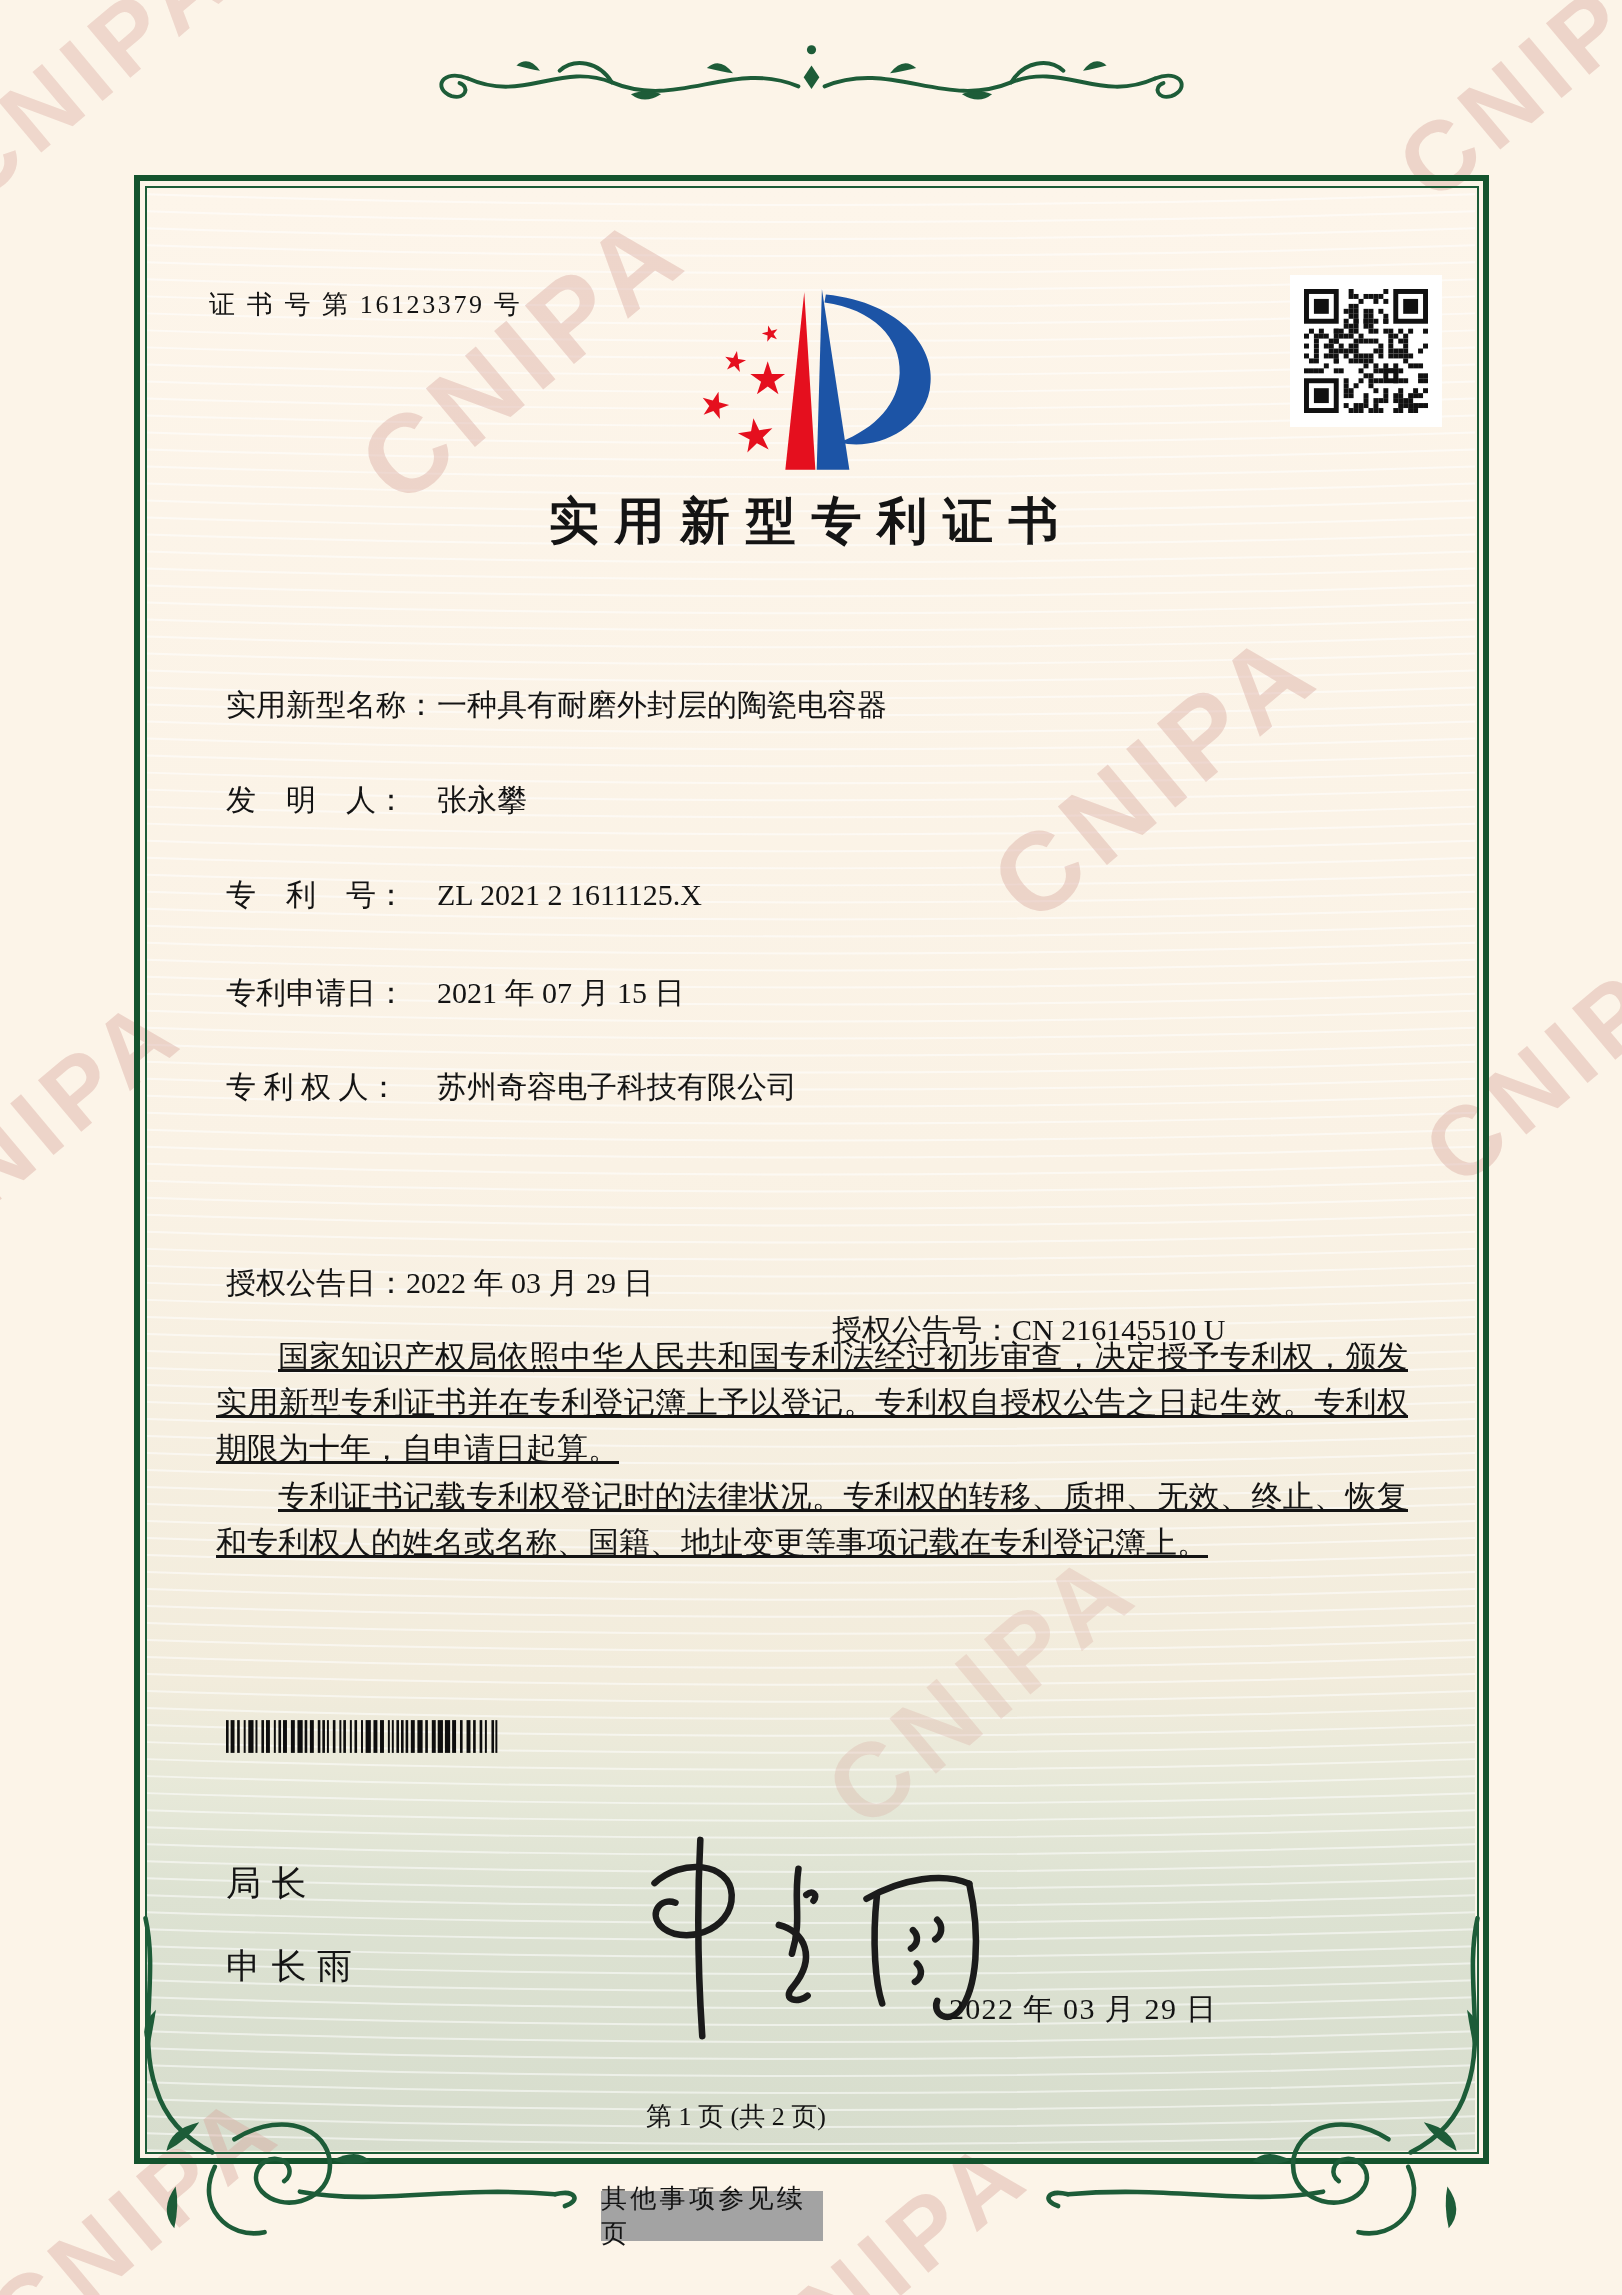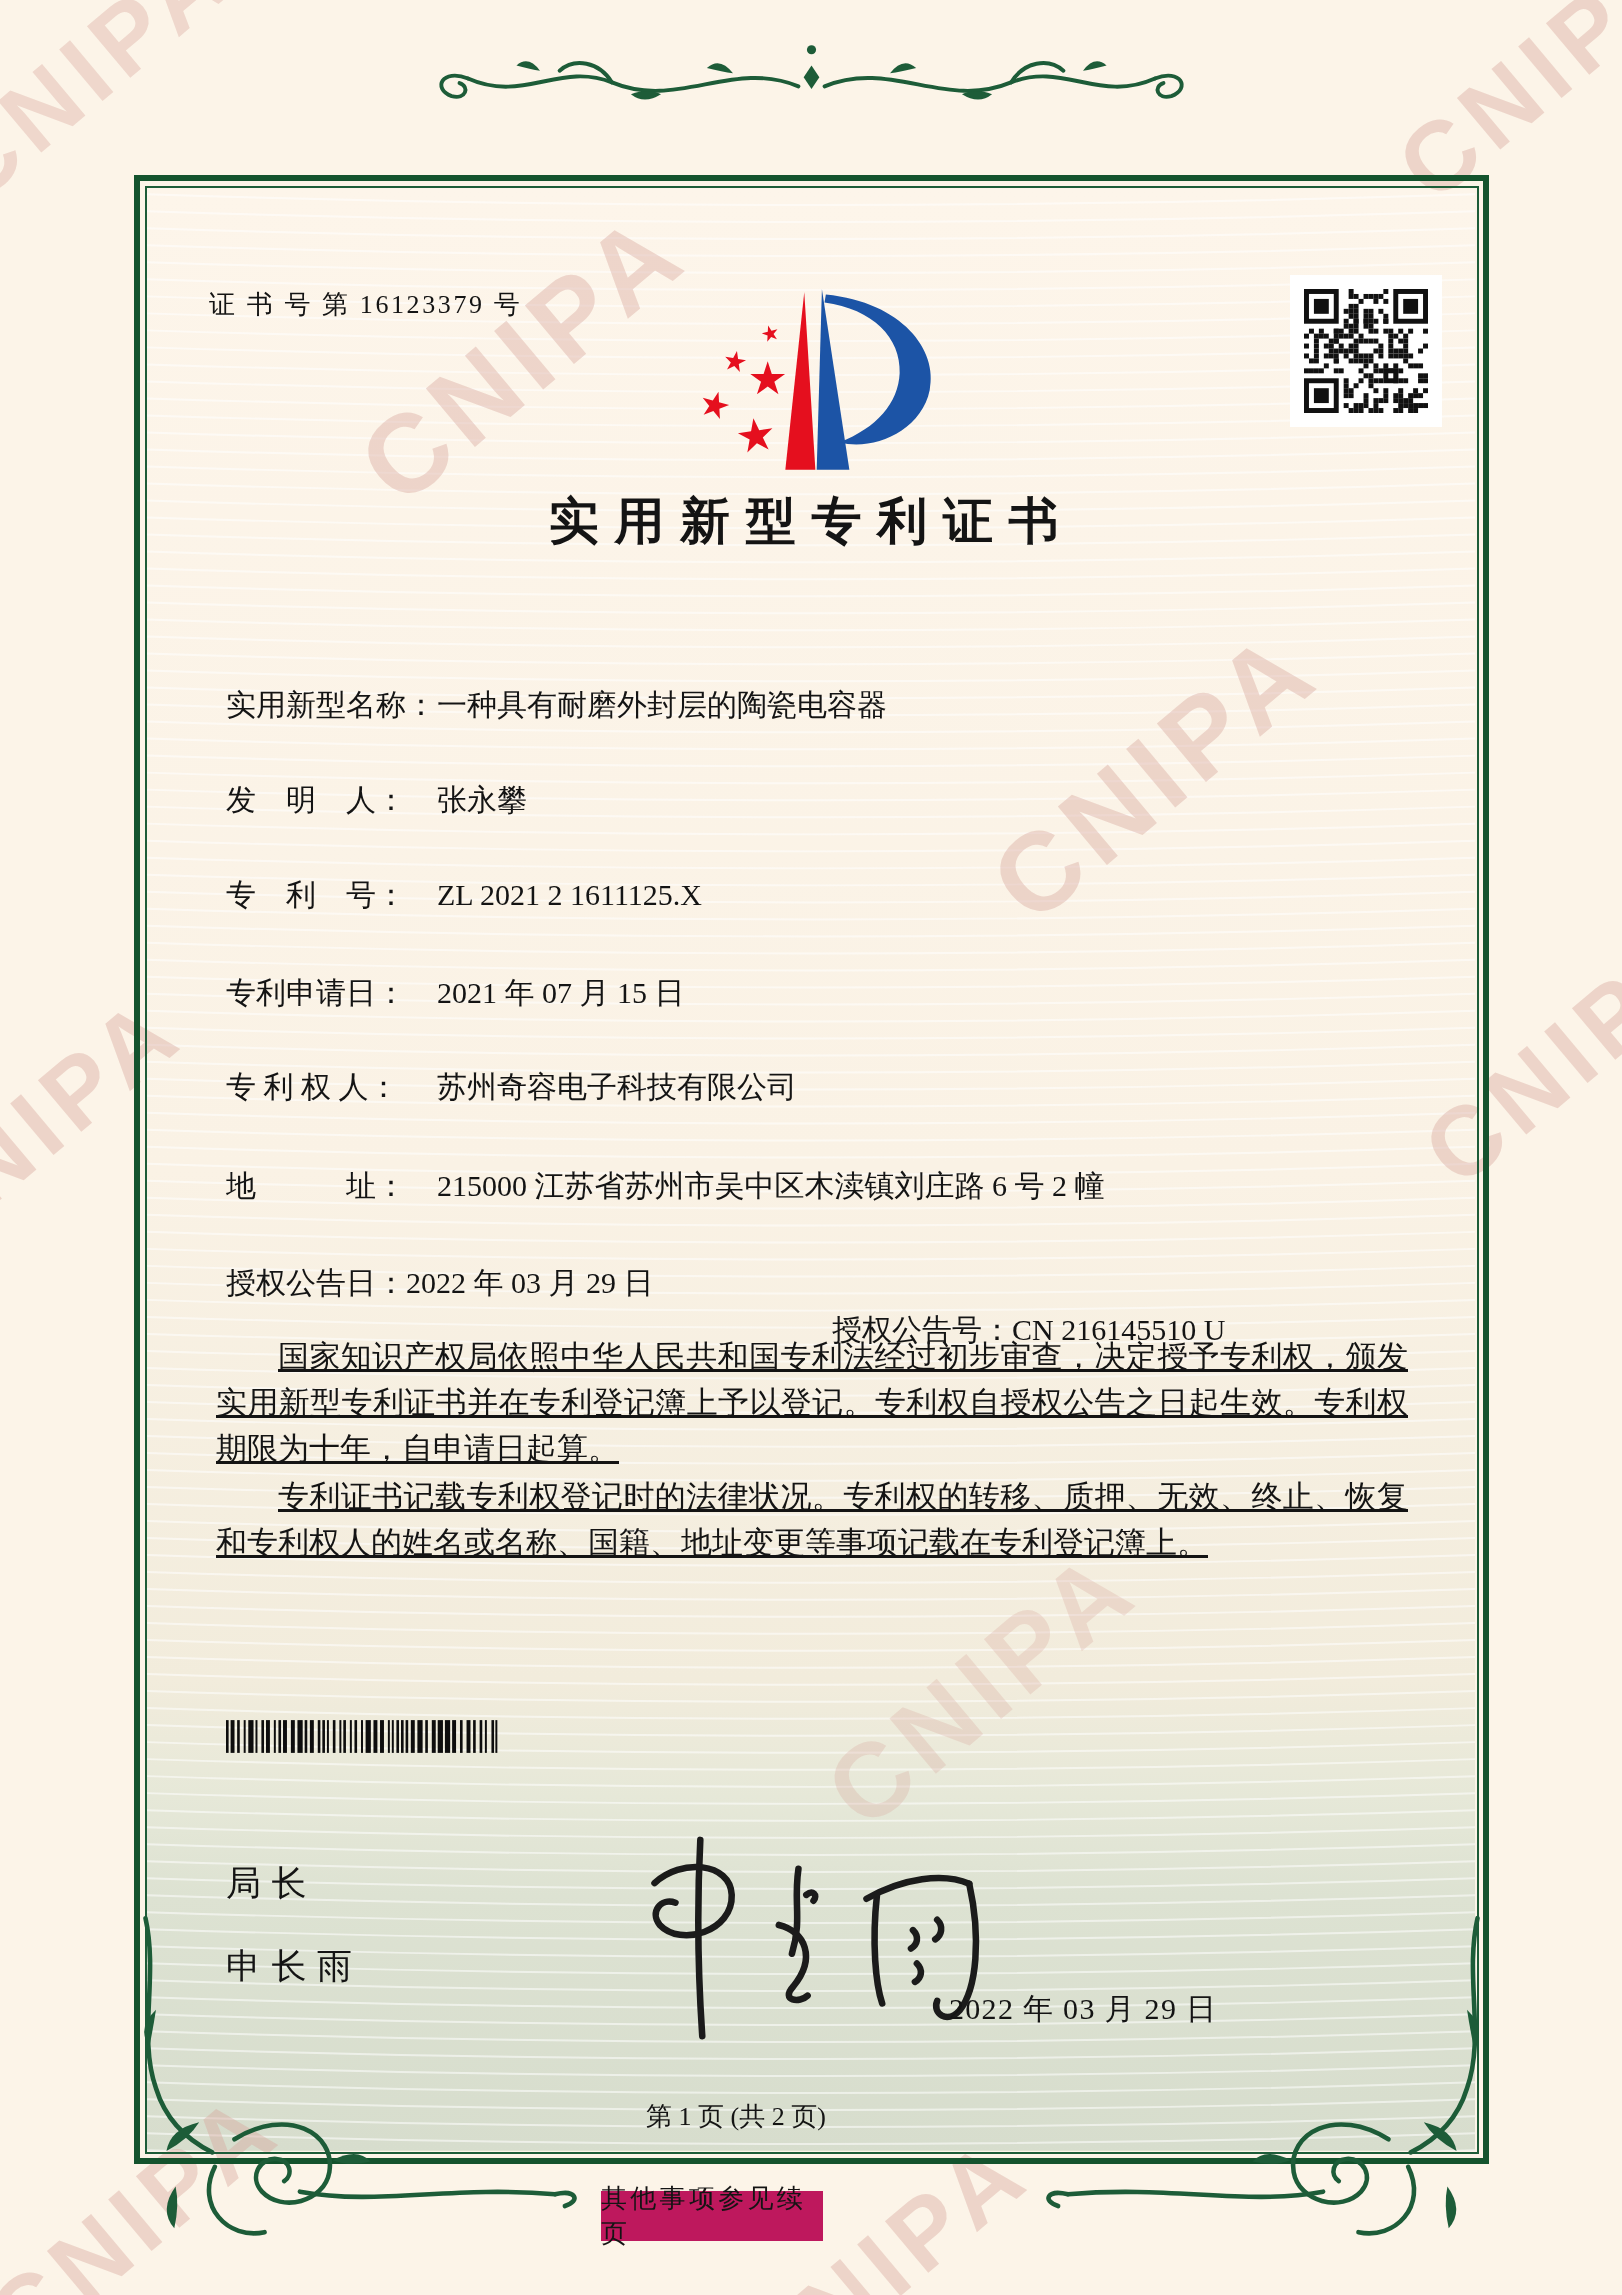--- a/index.html
+++ b/index.html
@@ -19,21 +19,21 @@
   .cert-no{position:absolute;left:209px;top:287px;font-size:26px;letter-spacing:2.6px;}
   .title{position:absolute;left:0;top:488px;width:1623px;text-align:center;
       font-size:50px;font-weight:bold;letter-spacing:15.7px;}
   .field-row{position:absolute;left:226px;font-size:30px;white-space:nowrap;}
   .f-label{display:inline-block;min-width:211px;}
   .body-par{position:absolute;left:216px;width:1192px;font-size:31px;line-height:46px;
       text-align:justify;text-indent:2em;text-decoration:underline;}
   .dir{position:absolute;left:226px;font-size:35px;letter-spacing:10.5px;font-weight:500;text-align:center;}
   .issue-date{position:absolute;left:949px;top:1989px;width:458px;font-size:30px;letter-spacing:1.3px;}
   .page-info{position:absolute;left:0;top:2099px;width:1472px;text-align:center;font-size:26px;}
-  .footer-strip{position:absolute;left:601px;top:2191px;width:222px;height:50px;background:#be185d;
+  .footer-strip{position:absolute;left:601px;top:2191px;width:222px;height:50px;background:#a3a3a3;
       display:flex;align-items:center;justify-content:center;}
   .footer-strip span{font-size:26px;letter-spacing:3.3px;}
   .qr-box{position:absolute;left:1290px;top:275px;width:152px;height:152px;background:#ffffff;}
   svg{display:block;}
   .noptr{pointer-events:none;}
 </style>
 </head>
 <body>
 
 <div class="page">
@@ -476,23 +476,20 @@
   </div>
   <div class="field-row" style="top:875px">
     <span class="f-label">专　利　号：</span><span class="f-value">ZL 2021 2 1611125.X</span>
   </div>
   <div class="field-row" style="top:973px">
     <span class="f-label">专利申请日：</span><span class="f-value">2021 年 07 月 15 日</span>
   </div>
   <div class="field-row" style="top:1067px">
     <span class="f-label">专 利 权 人：</span><span class="f-value">苏州奇容电子科技有限公司</span>
   </div>
-  <div class="field-row" style="top:1166px">
-    <span class="f-label">地　　　址：</span><span class="f-value">215000 江苏省苏州市吴中区木渎镇刘庄路 6 号 2 幢</span>
-  </div>
 
   <div class="field-row" style="top:1263px">
     <span>授权公告日：</span><span>2022 年 03 月 29 日</span>
   </div>
   <div class="field-row" style="left:832px;top:1310px">
     <span>授权公告号：</span><span>CN 216145510 U</span>
   </div>
 
   <div class="body-par" style="top:1334px">国家知识产权局依照中华人民共和国专利法经过初步审查，决定授予专利权，颁发实用新型专利证书并在专利登记簿上予以登记。专利权自授权公告之日起生效。专利权期限为十年，自申请日起算。</div>
   <div class="body-par" style="top:1474px">专利证书记载专利权登记时的法律状况。专利权的转移、质押、无效、终止、恢复和专利权人的姓名或名称、国籍、地址变更等事项记载在专利登记簿上。</div>

